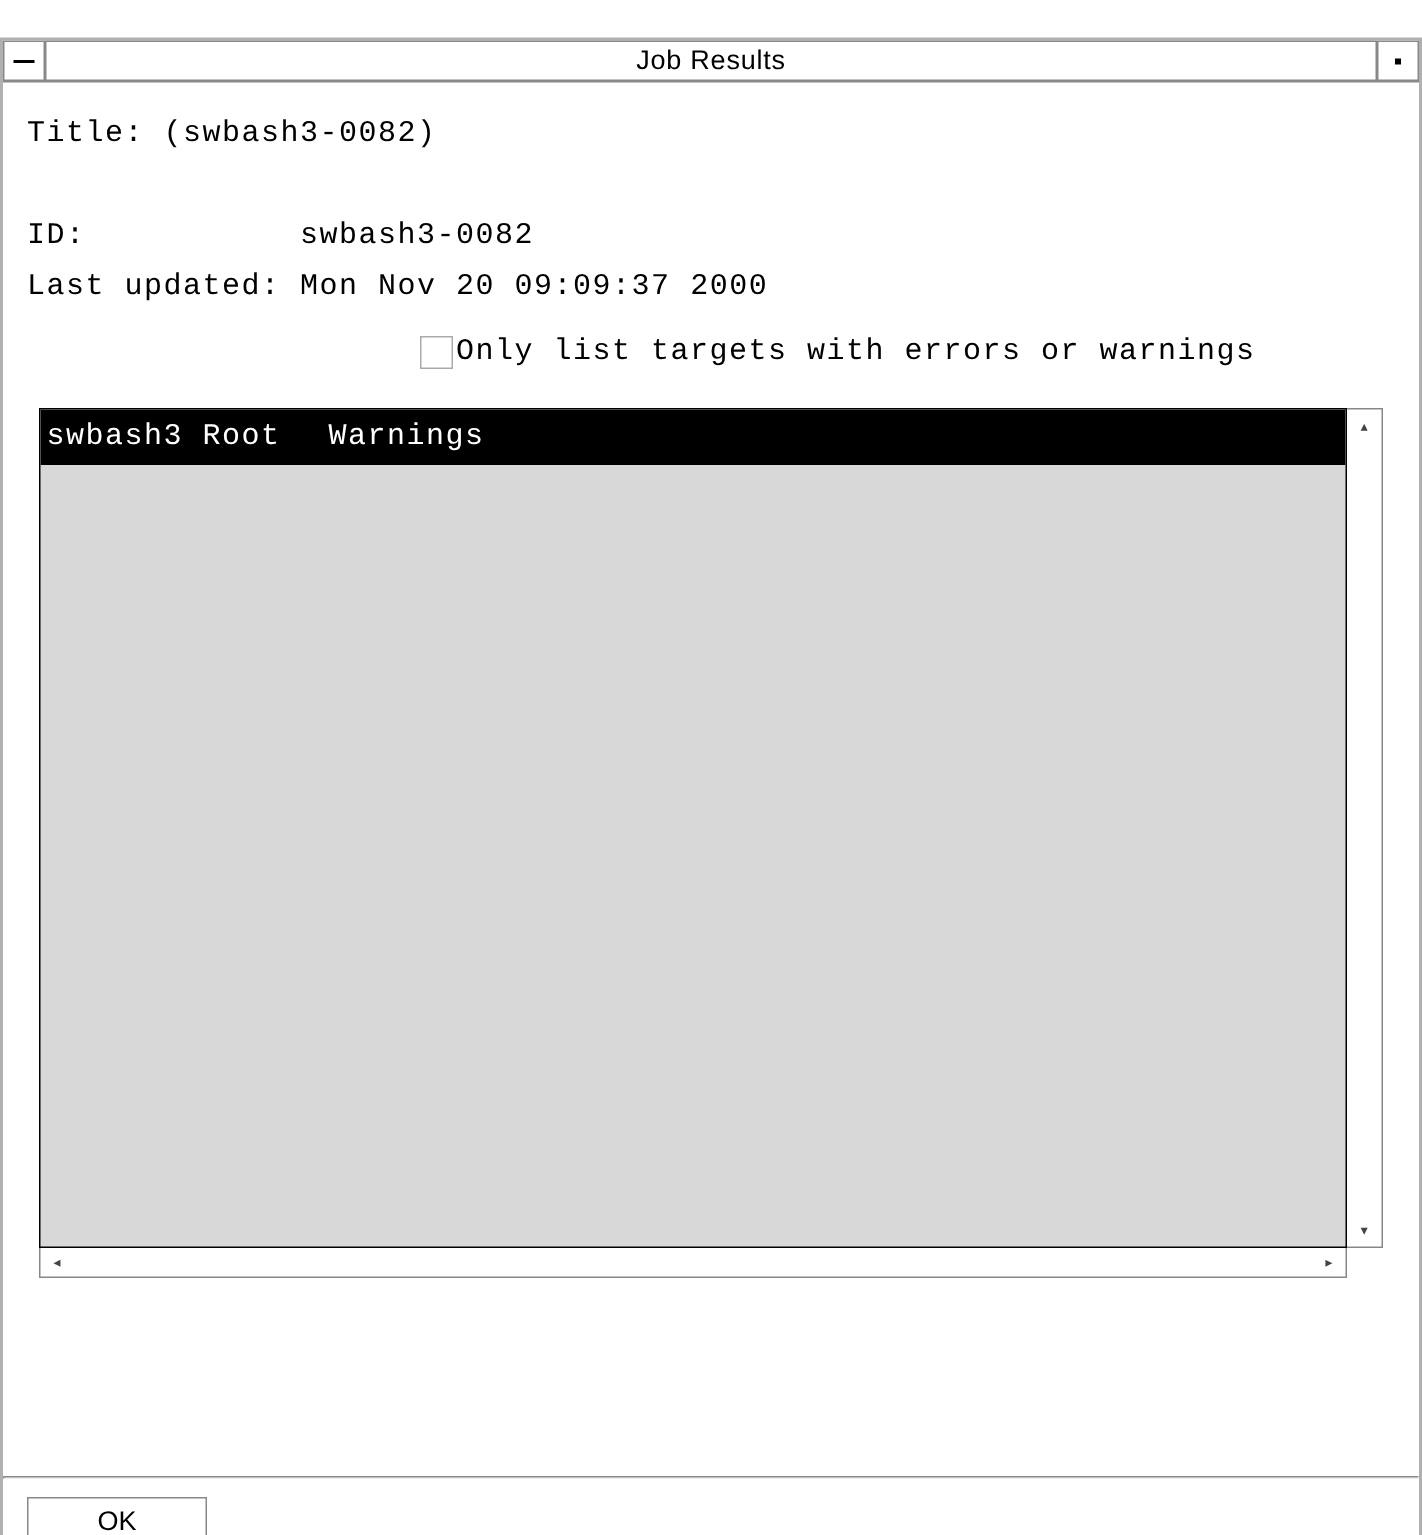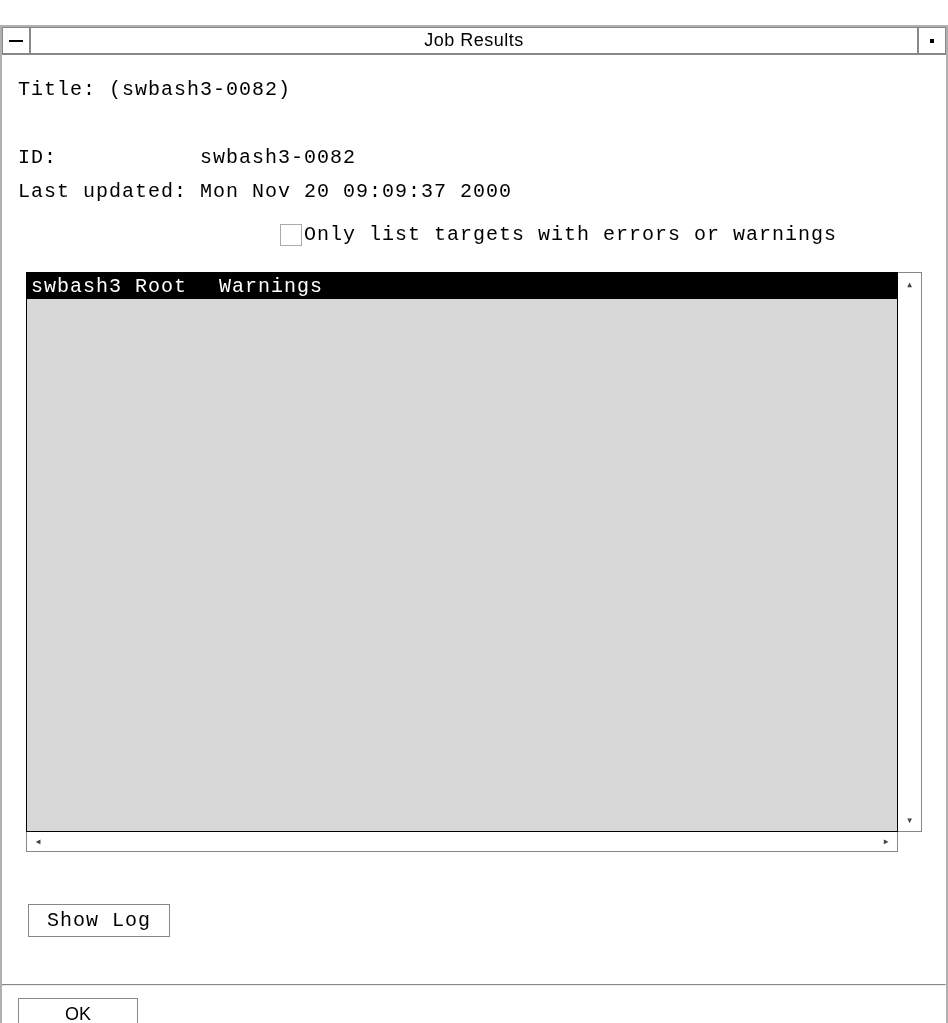--- a/index.html
+++ b/index.html
@@ -95,21 +95,21 @@
     flex: 1;
     border: 1px solid #000;
     background: #d8d8d8;
     overflow: hidden;
     position: relative;
   }
   .list-row {
     display: flex;
     background: #000;
     color: #fff;
-    height: 26px;
+    height: 37px;
     align-items: center;
     padding-left: 4px;
     letter-spacing: 1px;
   }
   .list-row .col-target  { width: 104px; }
   .list-row .col-type    { width: 84px; }
   .list-row .col-state   { width: 152px; }
   .list-row .col-results { flex: 1; }
   .vscroll {
     width: 24px;
@@ -230,23 +230,20 @@
     </div>
     <div class="hscroll-row">
       <div class="hscroll">
         <div class="arrow">◂</div>
         <div class="track"></div>
         <div class="arrow">▸</div>
       </div>
       <div class="hscroll-spacer"></div>
     </div>
 
-    <div class="showlog-row">
-      <div class="btn">Show Log</div>
-    </div>
 
   </div>
 
   <hr class="divider">
 
   <div class="footer">
     <div class="btn">OK</div>
   </div>
 
 </div>

